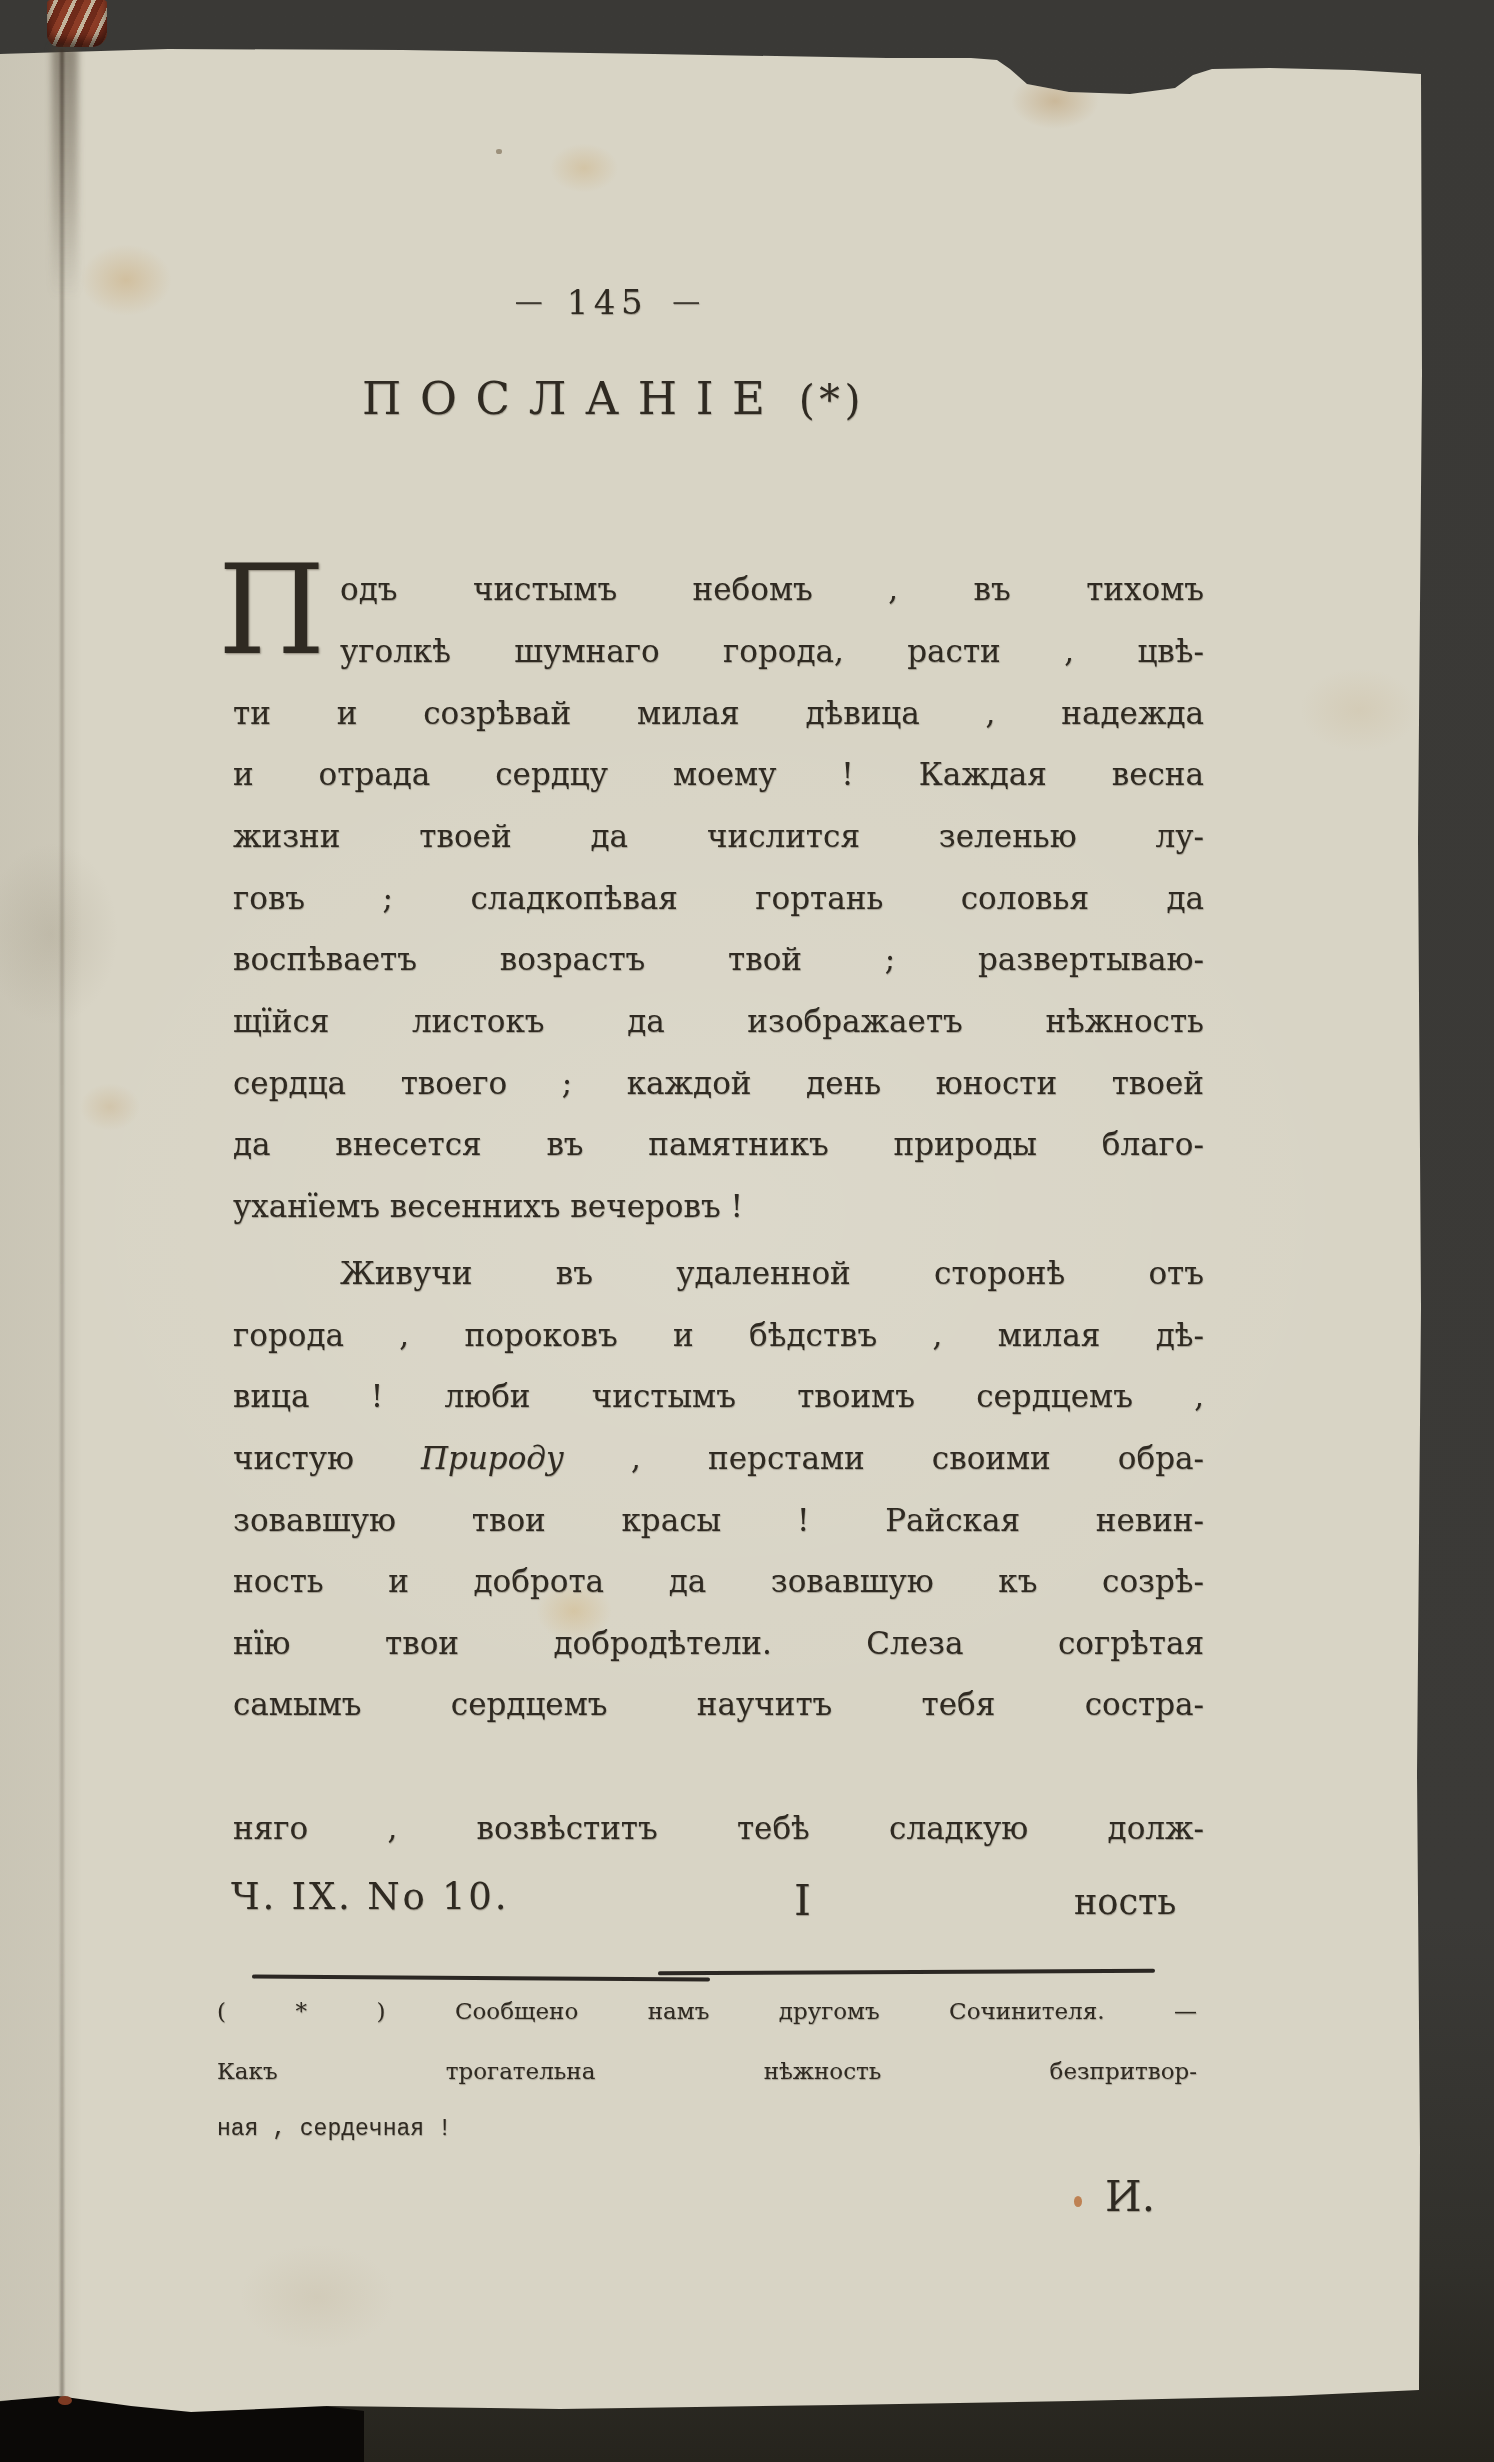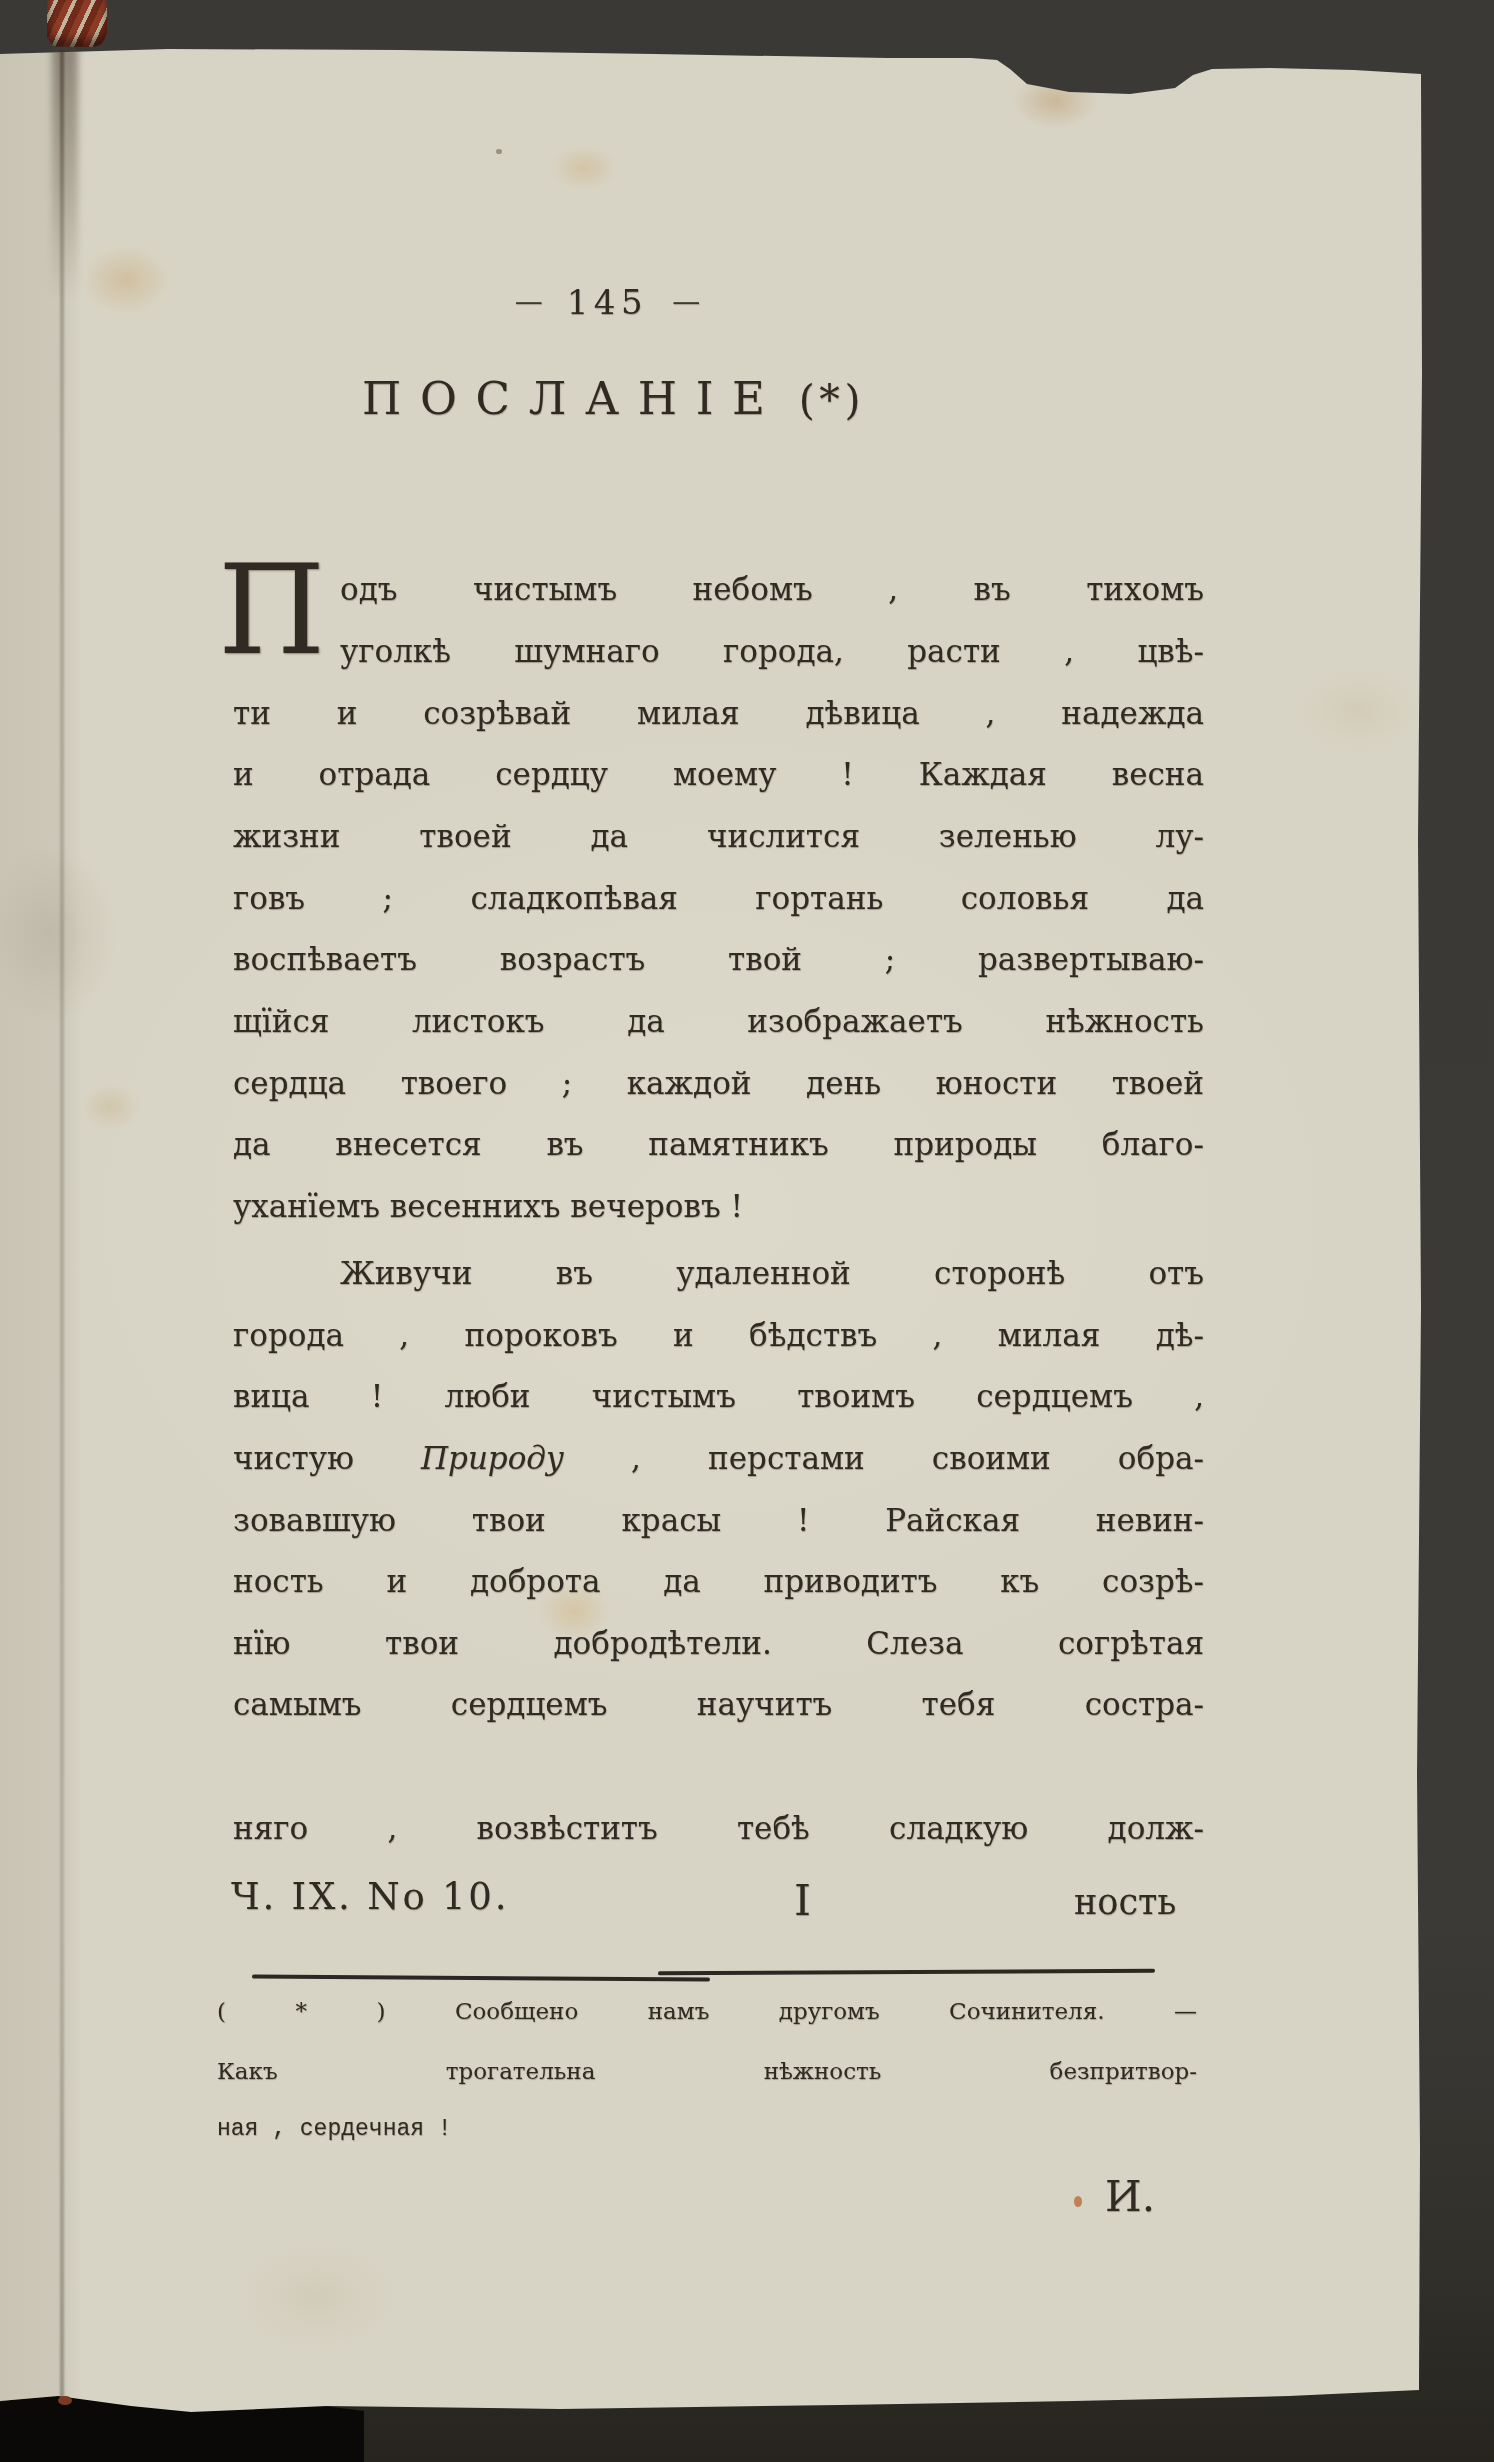--- a/index.html
+++ b/index.html
@@ -119,21 +119,21 @@
   <div class="ink bl" style="top:1003px">щїйся листокъ да изображаетъ нѣжность</div>
   <div class="ink bl" style="top:1065px">сердца твоего ; каждой день юности твоей</div>
   <div class="ink bl" style="top:1126px">да внесется въ памятникъ природы благо-</div>
   <div class="ink bl noj" style="top:1188px">уханїемъ весеннихъ вечеровъ !</div>
 
   <div class="ink bl indent" style="top:1255px">Живучи въ удаленной сторонѣ отъ</div>
   <div class="ink bl" style="top:1317px">города , пороковъ и бѣдствъ , милая дѣ-</div>
   <div class="ink bl" style="top:1378px">вица ! люби чистымъ твоимъ сердцемъ ,</div>
   <div class="ink bl" style="top:1440px"><span>чистую </span><span class="it">Природу</span><span> , перстами своими обра-</span></div>
   <div class="ink bl" style="top:1502px">зовавшую твои красы ! Райская невин-</div>
-  <div class="ink bl" style="top:1563px">ность и доброта да приводитъ къ созрѣ-</div>
+  <div class="ink bl" style="top:1563px">ность и доброта да зовавшую къ созрѣ-</div>
   <div class="ink bl" style="top:1625px">нїю твои добродѣтели. Слеза согрѣтая</div>
   <div class="ink bl" style="top:1686px">самымъ сердцемъ научитъ тебя состра-</div>
   <div class="ink bl" style="top:1810px">няго , возвѣститъ тебѣ сладкую долж-</div>
 
   <div class="ink sig-left">Ч. IX. No 10.</div>
   <div class="ink sig-mark">I</div>
   <div class="ink catchword">ность</div>
 
   <div class="rule a"></div>
   <div class="rule b"></div>

